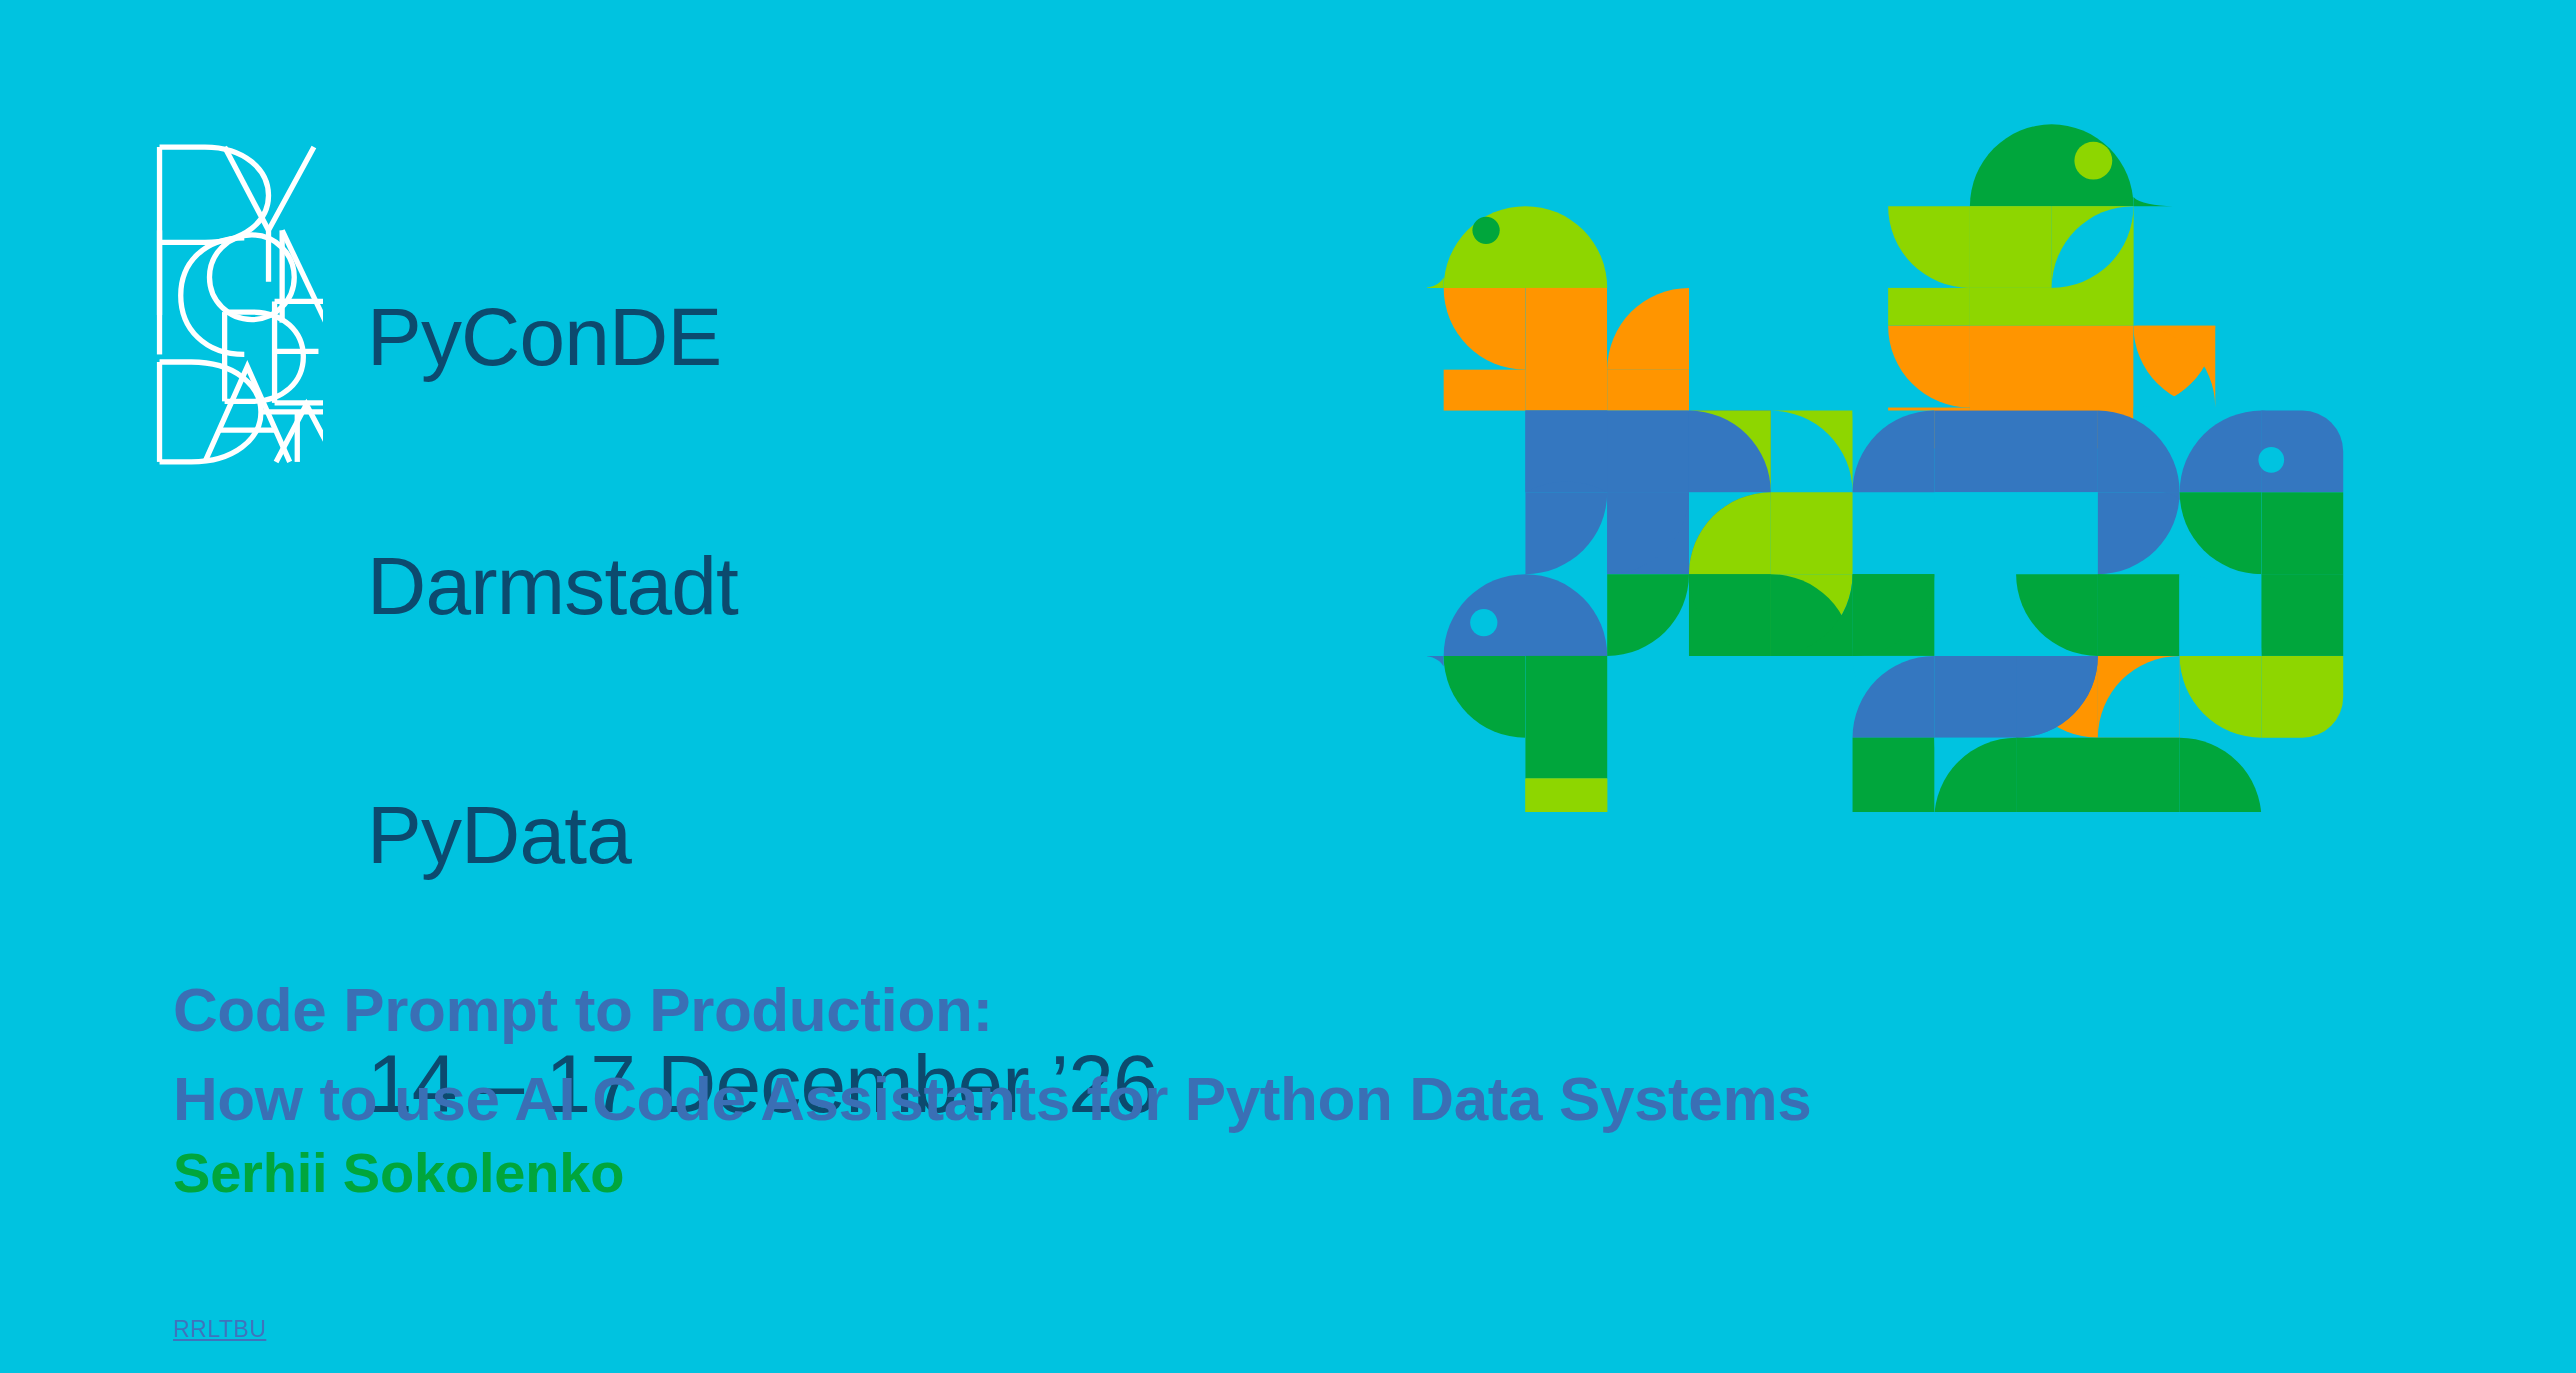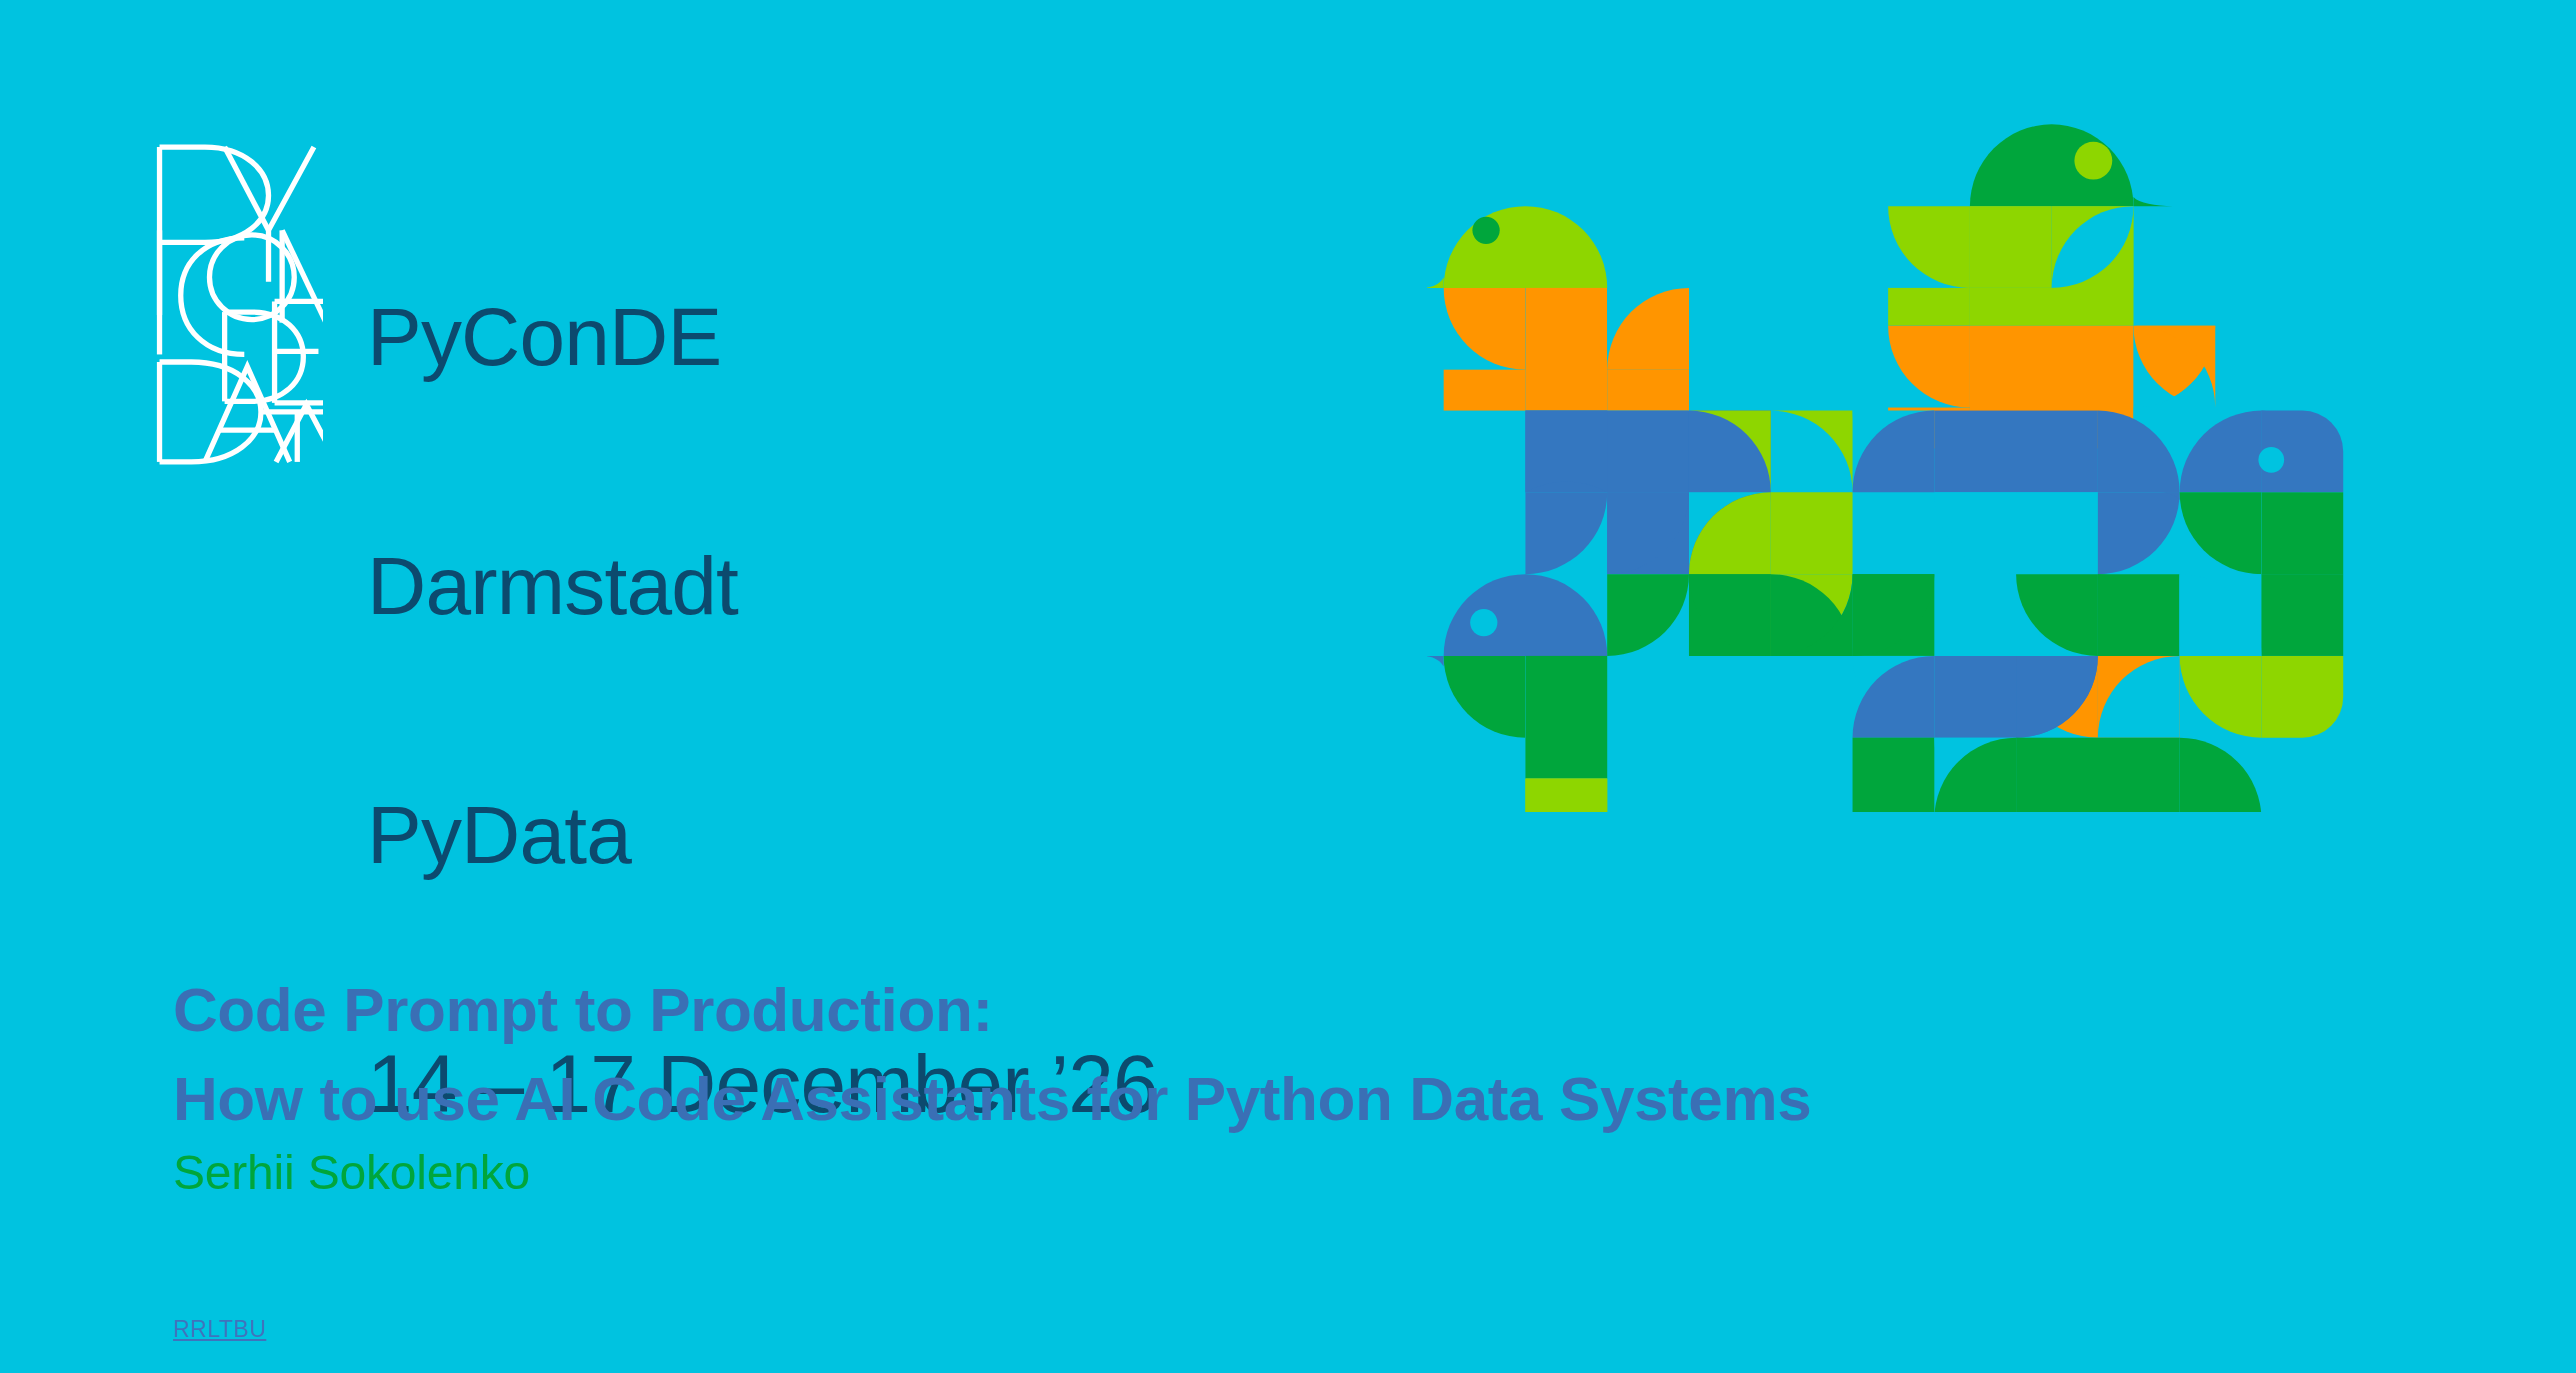--- a/index.html
+++ b/index.html
@@ -72,23 +72,23 @@
     font-weight: 700;
     letter-spacing: -0.4px;
   }
   .talk-title .line { display: block; white-space: pre; }
 
   .speaker {
     position: absolute;
     left: 173px;
     top: 1138px;
     color: #00a63c;
-    font-size: 48px;
+    font-size: 56px;
     line-height: 70px;
-    font-weight: 400;
+    font-weight: 700;
     letter-spacing: -0.2px;
     white-space: pre;
   }
 
   .slide-code {
     position: absolute;
     left: 173px;
     top: 1316px;
     color: #3f73bc;
     font-size: 23px;

